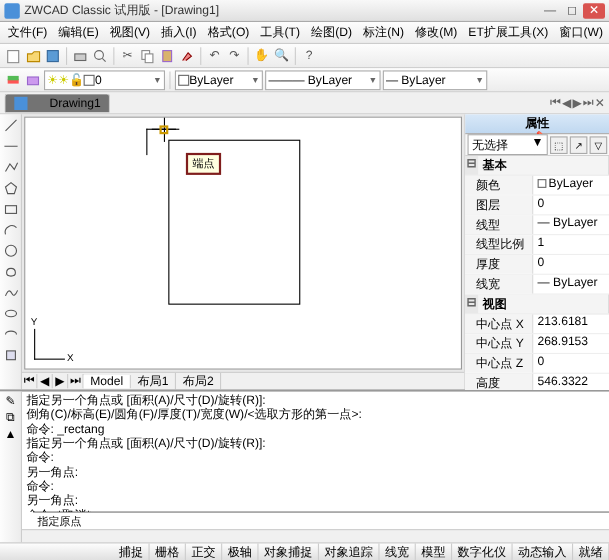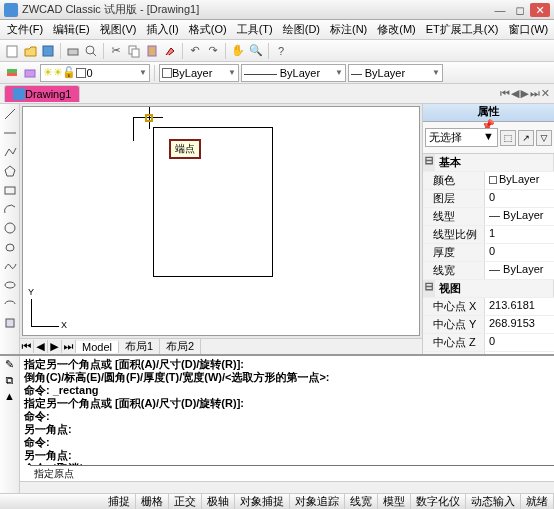--- a/index.html
+++ b/index.html
@@ -17,21 +17,21 @@
 
 .toolbar { height: 22px; background: linear-gradient(#fdfdfd,#ececec); display: flex; align-items: center; padding: 0 4px; border-bottom: 1px solid #ccc; gap: 2px; }
 .tb { width: 16px; height: 16px; display: inline-flex; align-items: center; justify-content: center; color: #555; cursor: pointer; }
 .tb svg { width: 14px; height: 14px; }
 .sep { width: 1px; height: 16px; background: #ccc; margin: 0 2px; }
 .combo { height: 18px; border: 1px solid #aaa; background: #fff; display: flex; align-items: center; padding: 0 2px; font-size: 10px; }
 .combo .arrow { margin-left: auto; font-size: 8px; color: #666; }
 .swatch { width: 10px; height: 10px; border: 1px solid #666; display: inline-block; }
 
 .tabbar { height: 20px; background: #f0f0f0; display: flex; align-items: center; padding: 0 4px; border-bottom: 1px solid #ccc; }
-.tab { padding: 2px 8px; background: #ec4899; border: 1px solid #ccc; border-bottom: none; border-radius: 3px 3px 0 0; font-size: 10px; display: flex; align-items: flex-start; gap: 0; }
+.tab { padding: 2px 8px; background: #737373; border: 1px solid #ccc; border-bottom: none; border-radius: 3px 3px 0 0; font-size: 10px; display: flex; align-items: flex-start; gap: 20px; }
 .tab .tabicon { width: 12px; height: 12px; background: #4a90d9; }
 .tabbar .tnav { margin-left: auto; display: flex; gap: 1px; font-size: 9px; color: #666; }
 
 .workarea { position: absolute; top: 104px; left: 0; right: 0; bottom: 155px; display: flex; background: #e8e8e8; }
 .ltoolbox { width: 20px; background: linear-gradient(90deg,#fdfdfd,#ececec); display: flex; flex-direction: column; align-items: center; padding-top: 2px; gap: 3px; border-right: 1px solid #ccc; }
 .ltoolbox .lt { width: 16px; height: 16px; display: flex; align-items: center; justify-content: center; cursor: pointer; }
 .ltoolbox svg { width: 14px; height: 14px; stroke: #555; fill: none; }
 
 .canvasarea { flex: 1; position: relative; background: #e8e8e8; }
 .canvas { position: absolute; top: 2px; left: 2px; right: 2px; bottom: 18px; background: #fff; border: 1px solid #999; }
@@ -49,35 +49,35 @@
 .modtabs { position: absolute; bottom: 0; left: 0; right: 0; height: 16px; background: #f0f0f0; display: flex; align-items: center; font-size: 10px; border-top: 1px solid #ccc; }
 .modtabs .nav { display: flex; gap: 0; }
 .modtabs .nav span { width: 14px; text-align: center; border-right: 1px solid #ccc; cursor: pointer; }
 .modtabs .mt { padding: 0 6px; border-right: 1px solid #ccc; cursor: pointer; }
 .modtabs .mt.act { background: #fff; font-weight: normal; }
 
 .proppanel { width: 132px; background: #f8f8f8; border-left: 1px solid #ccc; display: flex; flex-direction: column; }
 .prophead { height: 18px; background: linear-gradient(#d8e8f8,#c0d8f0); display: flex; align-items: center; padding: 0 4px; border-bottom: 1px solid #aaa; flex-direction: column; }
 .prophead .pt { flex: 1; font-weight: bold; }
 .prophead .px { cursor: pointer; padding:0 2px;}
-.propselrow { height: 32px; display: flex; align-items: center; padding: 0 2px; gap: 2px; border-bottom: 1px solid #ccc; }
+.propselrow { height: 20px; display: flex; align-items: center; padding: 0 2px; gap: 2px; border-bottom: 1px solid #ccc; }
 .propselrow .sel { flex: 1; border: 1px solid #aaa; background: #fff; padding: 1px 3px; display:flex; font-size:10px;}
 .propselrow .pbtn { width: 16px; height: 16px; border: 1px solid #aaa; background: #f0f0f0; text-align: center; line-height: 14px; font-size: 9px; cursor: pointer; }
 .propgrid { flex: 1; overflow: auto; background: #fff; font-size: 10px; }
 .pgrow { display: flex; border-bottom: 1px solid #eee; }
 .pgrow.hdr { background: #e8e8e8; font-weight: bold; }
 .pgrow.hdr .pgk { flex: 1; padding: 1px 4px; }
 .pgrow.hdr .pm { width: 12px; text-align: center; color: #666; cursor: pointer; }
 .pgrow .pgk { width: 62px; padding: 1px 2px 1px 10px; background: #f4f4f4; border-right: 1px solid #ddd; white-space: nowrap; }
 .pgrow .pgv { flex: 1; padding: 1px 4px; white-space: nowrap; }
 .pgv .sw { display:inline-block; width:8px; height:8px; border:1px solid #666; margin-right:2px; vertical-align:middle;}
 
 .cmdarea { position: absolute; bottom: 16px; left: 0; right: 0; height: 139px; border-top: 2px solid #999; display: flex; background: #fff; }
 .ltoolbox2 { width: 20px; background: linear-gradient(90deg,#fdfdfd,#ececec); border-right: 1px solid #ccc; display: flex; flex-direction: column; padding-top: 2px; gap: 3px; align-items: center;}
-.cmdscroll { flex: 1; overflow: auto; padding: 2px 4px; font-size: 10px; line-height: 13px; white-space: nowrap; font-weight: bold; }
+.cmdscroll { flex: 1; overflow: auto; padding: 2px 4px; font-size: 10px; line-height: 13px; white-space: nowrap; }
 .cmdline { height: 16px; border-top: 1px solid #737373; padding: 1px 4px; font-size: 10px; margin-left: 10px; }
 .cmdwrap { flex: 1; display: flex; flex-direction: column; }
 .scrollx { height: 12px; background: #f0f0f0; border-top: 1px solid #ccc; }
 
 .statusbar { position: absolute; bottom: 0; left: 0; right: 0; height: 16px; background: linear-gradient(#fdfdfd,#e0e0e0); display: flex; align-items: center; font-size: 10px; border-top: 1px solid #ccc; }
 .statusbar .coord { width: 140px; padding: 0 4px; border-right: 1px solid #ccc; }
 .statusbar .sb { padding: 0 5px; border-right: 1px solid #ccc; cursor: pointer; }
 </style>
 </head>
 <body>

